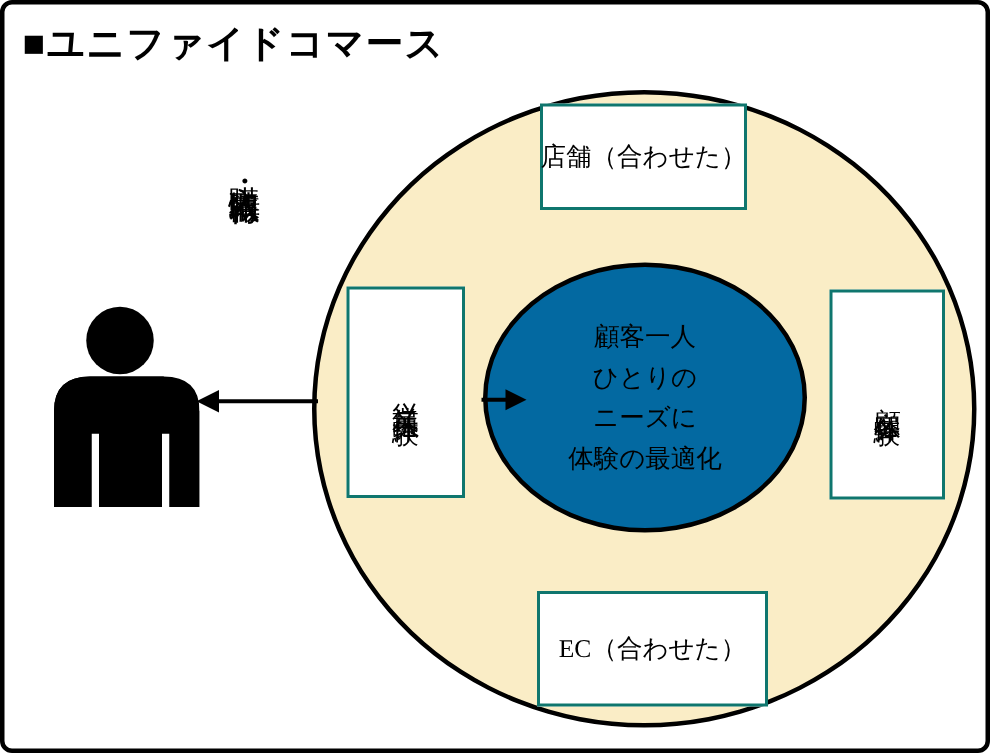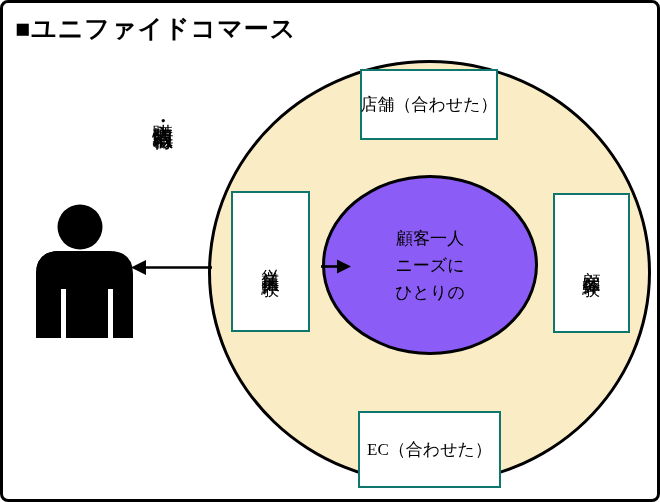--- a/index.html
+++ b/index.html
@@ -36,21 +36,21 @@
     background: #FAEDC6;
     border: 3px solid #000;
     border-radius: 50%;
   }
   .inner-circle {
     position: absolute;
     left: 319px;
     top: 172px;
     width: 216px;
     height: 180px;
-    background: #8b5cf6;
+    background: #0369a1;
     border: 3px solid #000;
     border-radius: 50%;
     display: flex;
     align-items: center;
     justify-content: center;
     text-align: center;
     z-index: 3;
   }
   .inner-circle .line {
     display: block;
@@ -67,21 +67,21 @@
     justify-content: center;
     text-align: center;
     z-index: 2;
   }
   .node-box .line {
     font-size: 17px;
     line-height: 25px;
     white-space: nowrap;
   }
   .box-store  { left: 357px; top: 66px;  width: 138px; height: 71px; }
-  .box-ec     { left: 355px; top: 391px; width: 143px; height: 77px; margin-top: 17px; }
+  .box-ec     { left: 355px; top: 391px; width: 154px; height: 77px; }
   .box-employee { left: 228px; top: 188px; width: 79px; height: 141px; }
   .box-customer { left: 550px; top: 190px; width: 77px; height: 140px; }
   .vertical-label {
     writing-mode: vertical-rl;
     text-orientation: upright;
     font-size: 18px;
     letter-spacing: 3px;
     white-space: nowrap;
   }
   .purchase-label {
@@ -153,18 +153,19 @@
     <span class="line">（合わせた）</span>
   </div>
 
   <div class="node-box box-employee">
     <span class="vertical-label">従業員体験</span>
   </div>
 
   <div class="inner-circle">
     <div>
       <span class="line">顧客一人</span>
+      <span class="line">ひとりの</span>
       <span class="line">ニーズに</span>
-      <span class="line">ひとりの</span>
+      <span class="line">体験の最適化</span>
     </div>
   </div>
 
 </div>
 
 </body></html>

